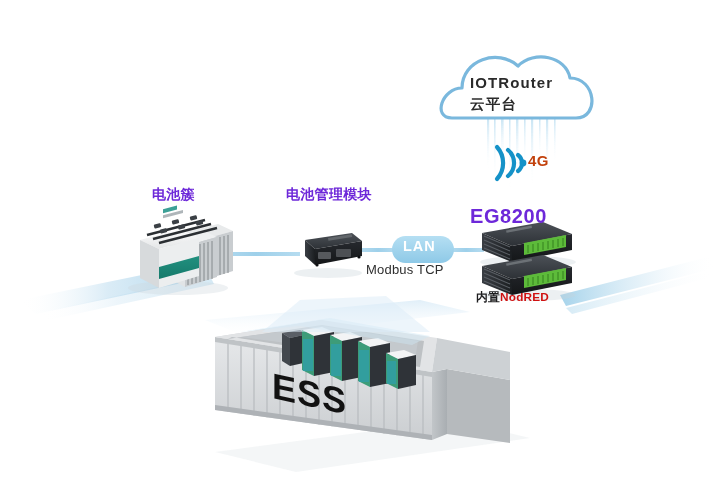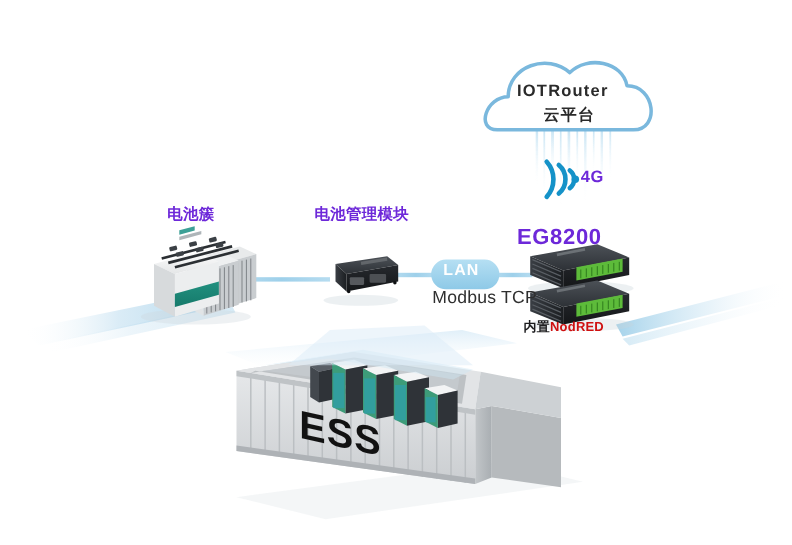--- a/index.html
+++ b/index.html
@@ -45,47 +45,46 @@
     color: #2b2b2b;
   }
 
   #label-battery-cluster { left: 152px; top: 186px; }
   #label-bms            { left: 286px; top: 186px; }
   #label-bms-sub        { left: 274px; top: 205px; }
   #label-gateway        { left: 470px; top: 186px; }
   #label-gateway-model  { left: 470px; top: 205px; font-size: 20px; font-weight: bold; letter-spacing: 0.6px;}
 
   #label-modbus-tcp {
-    left: 393px; top: 262px;
-    font-size: 16px;
+    left: 366px; top: 262px;
+    font-size: 13px;
     color: #2f2f2f;
     letter-spacing: 0.2px;
   }
 
   #label-cloud-name {
     left: 470px; top: 74px;
     font-size: 15px;
     font-weight: bold;
     color: #2a2a2a;
     letter-spacing: 1.1px;
   }
   #label-cloud-sub {
     left: 470px; top: 95px;
     font-size: 14.5px;
     font-weight: bold;
     color: #2a2a2a;
     letter-spacing: 1.2px;
-    margin-left: 24px;
   }
 
   #label-4g {
     left: 528px; top: 152px;
     font-size: 15px;
     font-weight: bold;
-    color: #6d28d9;
+    color: #c2410c;
     letter-spacing: 0.4px;
   }
 
   #label-nodred-line {
     left: 476px; top: 290px;
     font-size: 11.8px;
     font-weight: bold;
     color: #1d1d1f;
     letter-spacing: 0.2px;
   }

